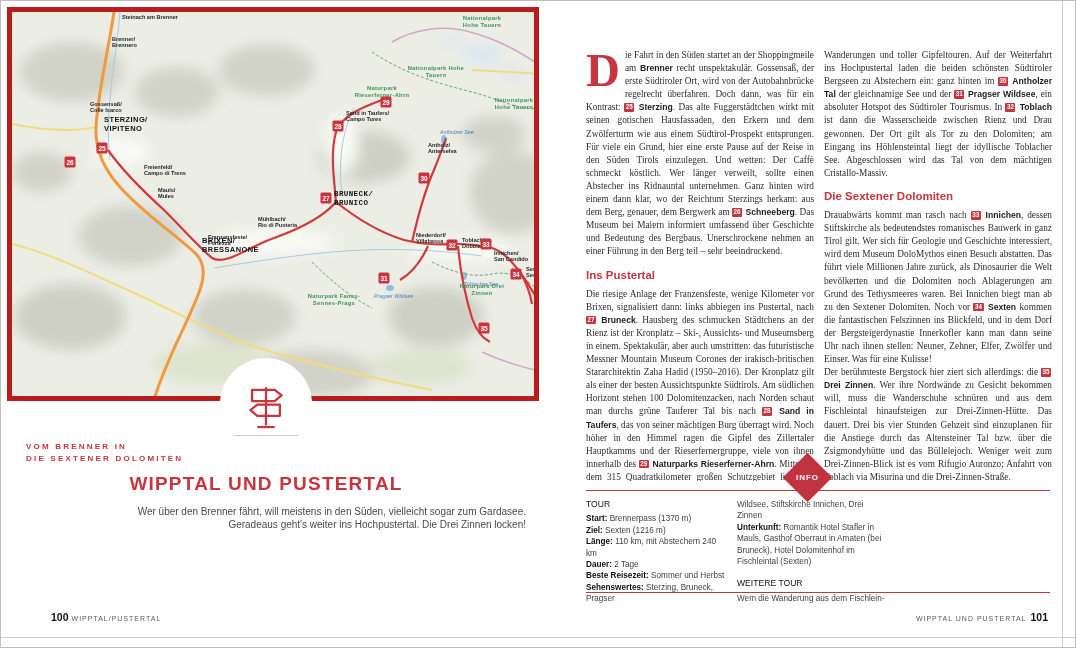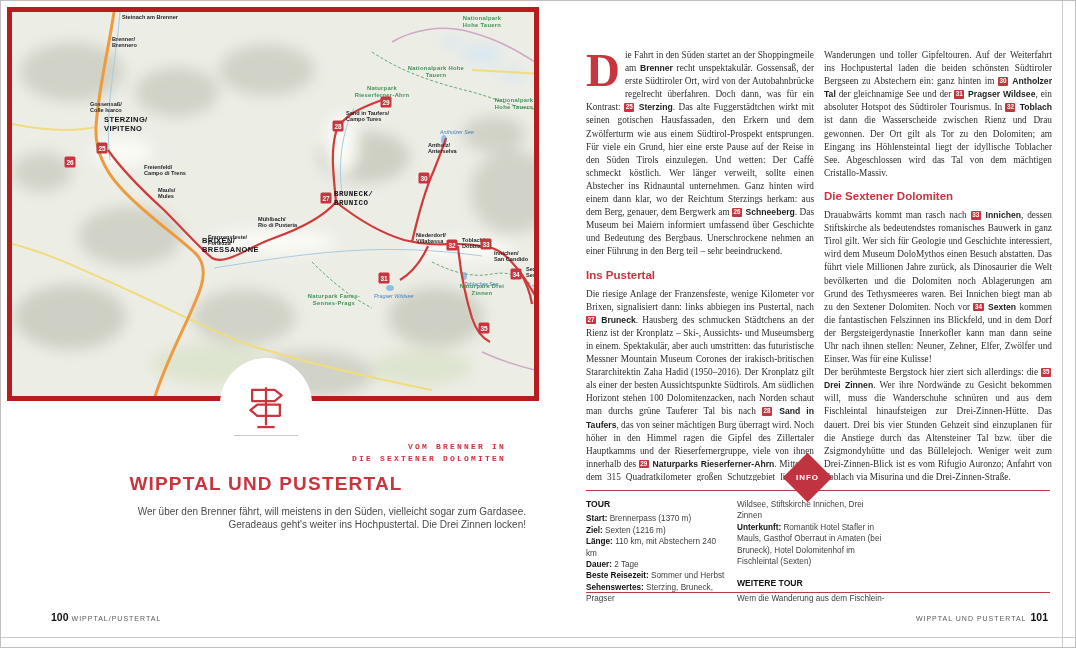--- a/index.html
+++ b/index.html
@@ -21,22 +21,22 @@
   .map-marker{position:absolute;width:11px;height:11px;background:#c8353e;color:#fff;
     font-size:6.5px;font-weight:bold;line-height:11px;text-align:center;border-radius:1.5px;
     transform:translate(-50%,-50%);}
 
   
   .icon-circle{position:absolute;left:219px;top:357px;width:92px;height:92px;border-radius:50%;background:#fff;}
   .signpost{position:absolute;left:239px;top:381px;width:52px;height:52px;}
   .small-rule{position:absolute;left:233px;top:434px;width:64px;height:1px;background:#c9c9c9;}
 
   
-  .kicker{position:absolute;left:25px;top:440px;width:480px;text-align:right;
-    color:#c8353e;font-size:8px;font-weight:bold;letter-spacing:2.2px;line-height:12px;font-family:Liberation Mono, monospace;}
+  .kicker{position:absolute;left:25px;top:440px;width:480px;text-align:left;
+    color:#c8353e;font-size:8px;font-weight:bold;letter-spacing:2.2px;line-height:12px;}
   .big-title{position:absolute;left:25px;top:472px;width:480px;text-align:center;
     color:#c8353e;font-size:19px;font-weight:bold;letter-spacing:1.2px;margin:0;}
   .intro{position:absolute;left:5px;top:505px;width:520px;text-align:right;
     color:#4a4a4a;font-size:10px;line-height:12.6px;}
   .intro div{white-space:nowrap;}
 
   .footer-l{position:absolute;left:50px;top:610px;font-size:7px;color:#5a5a5a;letter-spacing:1px;}
   .footer-l b{font-size:10.5px;color:#111;letter-spacing:0;margin-right:3px;}
   .footer-r{position:absolute;right:27px;top:610px;font-size:7px;color:#5a5a5a;letter-spacing:1px;text-align:right;}
   .footer-r b{font-size:10.5px;color:#111;letter-spacing:0;margin-left:4px;}
@@ -58,21 +58,21 @@
   .rule{position:absolute;left:585px;width:464px;height:1px;background:#b63a42;}
   .rule-top{top:489px;}
   .rule-bottom{top:591px;}
   .info-diamond{position:absolute;left:789px;top:459px;width:35px;height:35px;background:#bf3440;
     transform:rotate(45deg);display:flex;align-items:center;justify-content:center;}
   .info-diamond span{transform:rotate(-45deg);color:#fff;font-size:8px;font-weight:bold;letter-spacing:1px;}
 
   .tour{position:absolute;left:585px;top:498px;width:464px;display:flex;gap:9px;
     font-size:8.2px;line-height:11.4px;color:#3f3f3f;}
   .tcol-a{width:142px;}.tcol-b{width:152px;}.tcol-c{width:158px;}
-  .theading{font-weight:bold;color:#111;font-size:8.6px;margin-bottom:3px;}
+  .theading{font-weight:normal;color:#111;font-size:8.6px;margin-bottom:3px;}
   .tlabel{font-weight:bold;color:#111;}
   .tgap{height:11px;}
 </style>
 </head>
 <body>
 
 <div class="spread">
 
   <div class="map">
     <svg width="532" height="394" viewBox="0 0 532 394">

